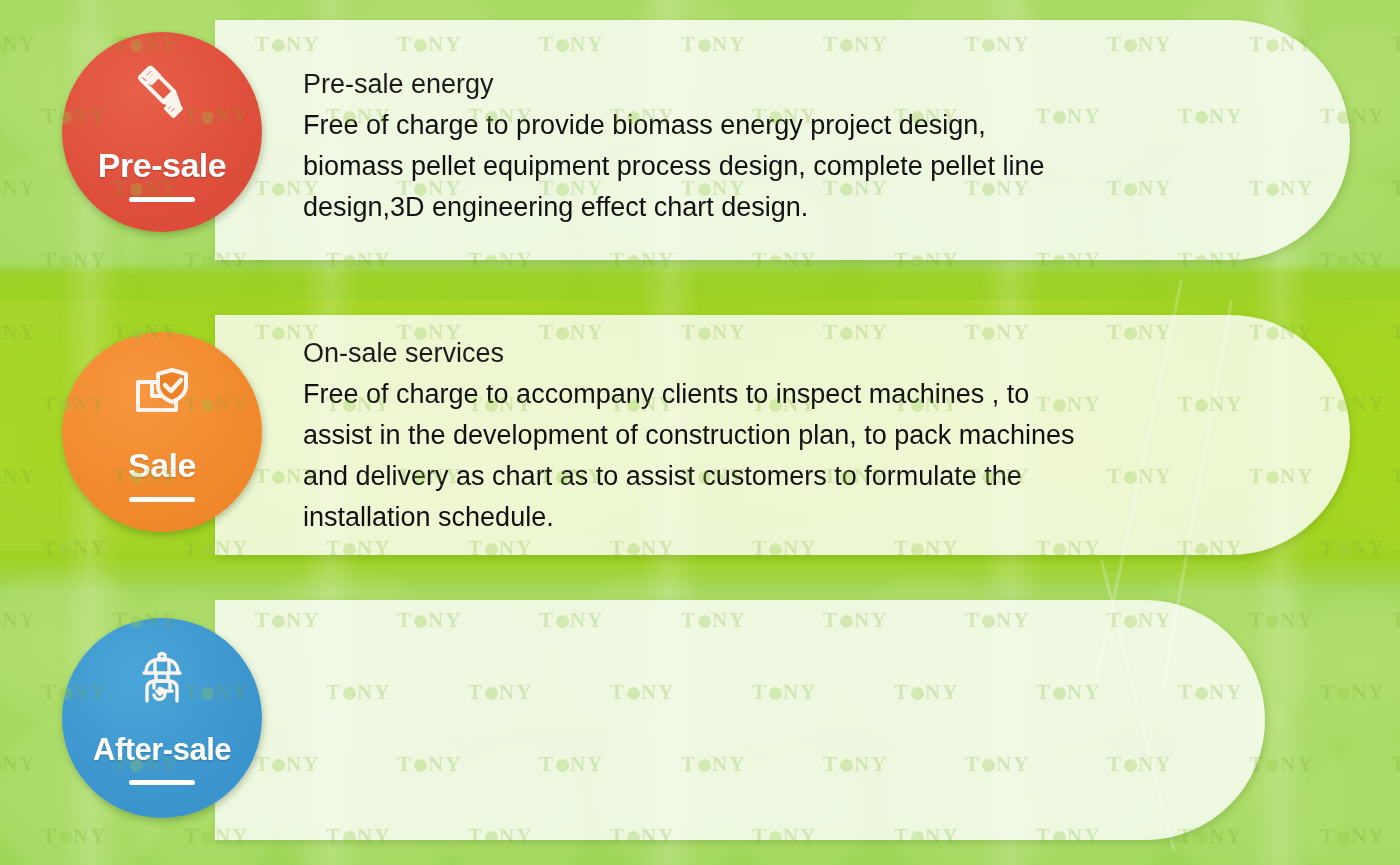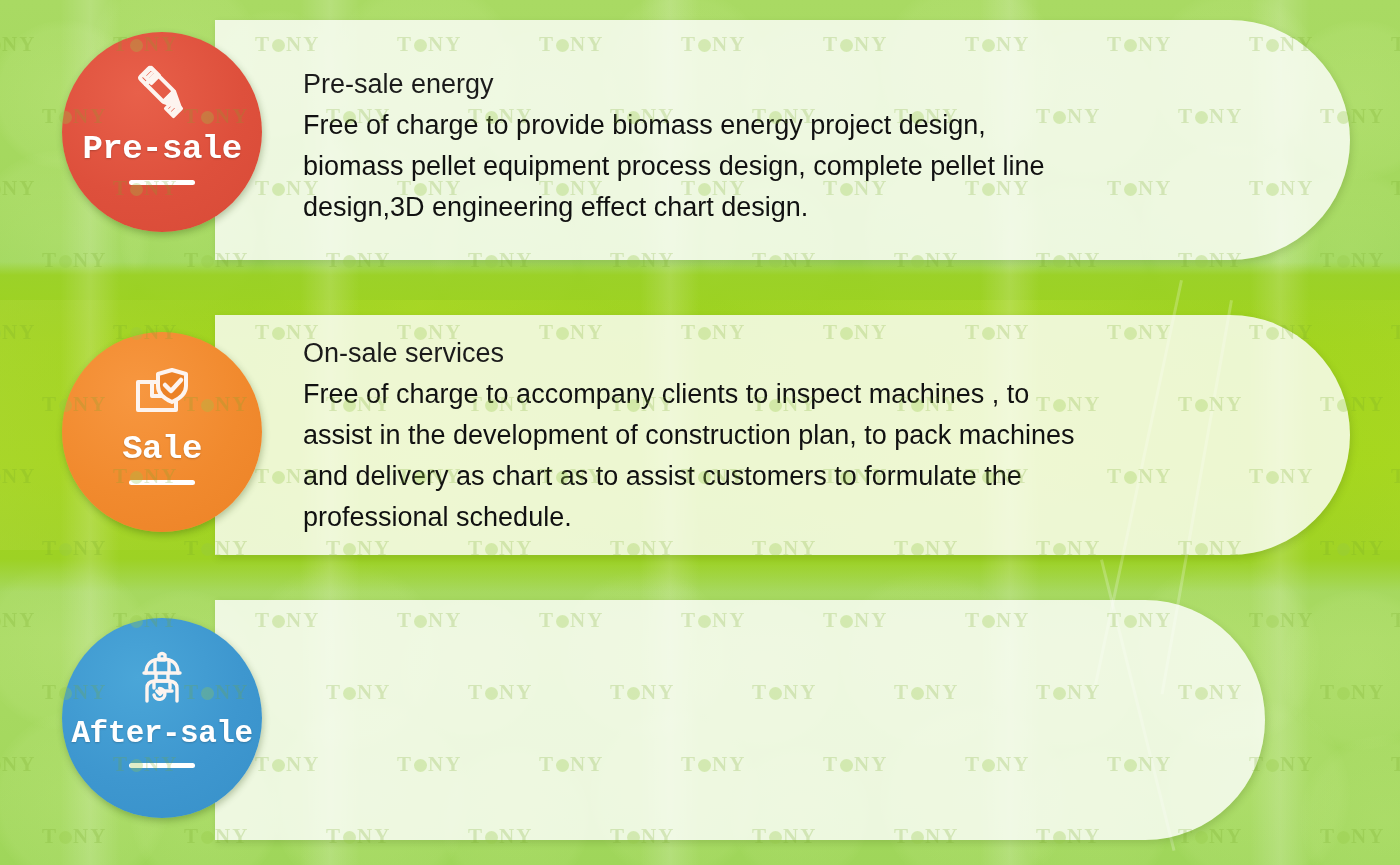--- a/index.html
+++ b/index.html
@@ -149,22 +149,22 @@
     display: flex;
     flex-direction: column;
     align-items: center;
   }
   .badge-icon {
     margin-top: 24px;
     width: 78px; height: 72px;
     display: flex; align-items: center; justify-content: center;
   }
   .badge-label {
-    margin-top: 2px;
-    font-family: Liberation Mono, monospace;
+    margin-top: 18px;
+    font-family: Liberation Sans, sans-serif;
     font-weight: 700;
     color: #fff;
     font-size: 34px;
     letter-spacing: -0.5px;
     text-shadow: 0 1px 2px rgba(0,0,0,0.20);
     white-space: nowrap;
   }
   .badge-rule {
     margin-top: 12px;
     width: 66px;
@@ -280,21 +280,21 @@
   </div>
 
   <div class="card" style="left:215px; top:315px; width:1135px; height:240px;"></div>
 
   <div class="card-inner" style="left:303px; top:333px; width:1050px;">
     <div class="card-title">On-sale services</div>
     <div class="card-body">
       <div>Free of charge to accompany clients to inspect machines , to</div>
       <div>assist in the development of construction plan, to pack machines</div>
       <div>and delivery as chart as to assist customers to formulate the</div>
-      <div>professional schedule.</div>
+      <div>installation schedule.</div>
     </div>
   </div>
 
   <div class="badge orange" style="left:62px; top:332px;">
     <div class="badge-icon">
       <svg viewBox="0 0 64 64" width="64" height="64" aria-hidden="true">
         <g fill="none" stroke="#fdf4ef" stroke-width="4" stroke-linejoin="round" stroke-linecap="round">
 
           <rect x="8" y="22" width="38" height="28"></rect>
           <rect x="22" y="22" width="12" height="14"></rect>

